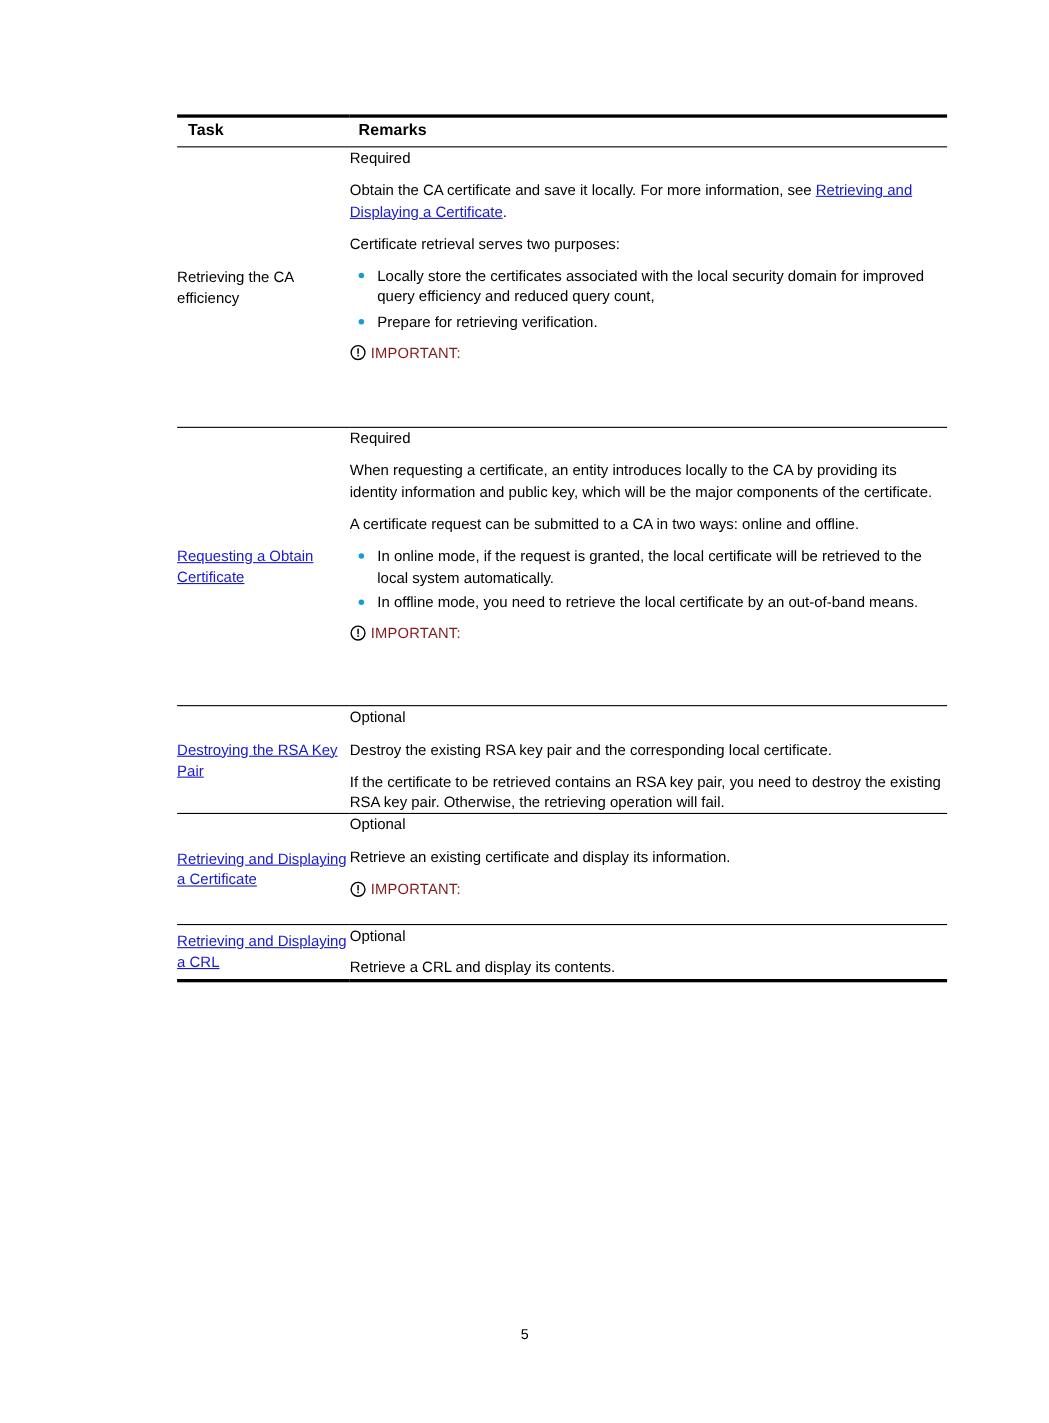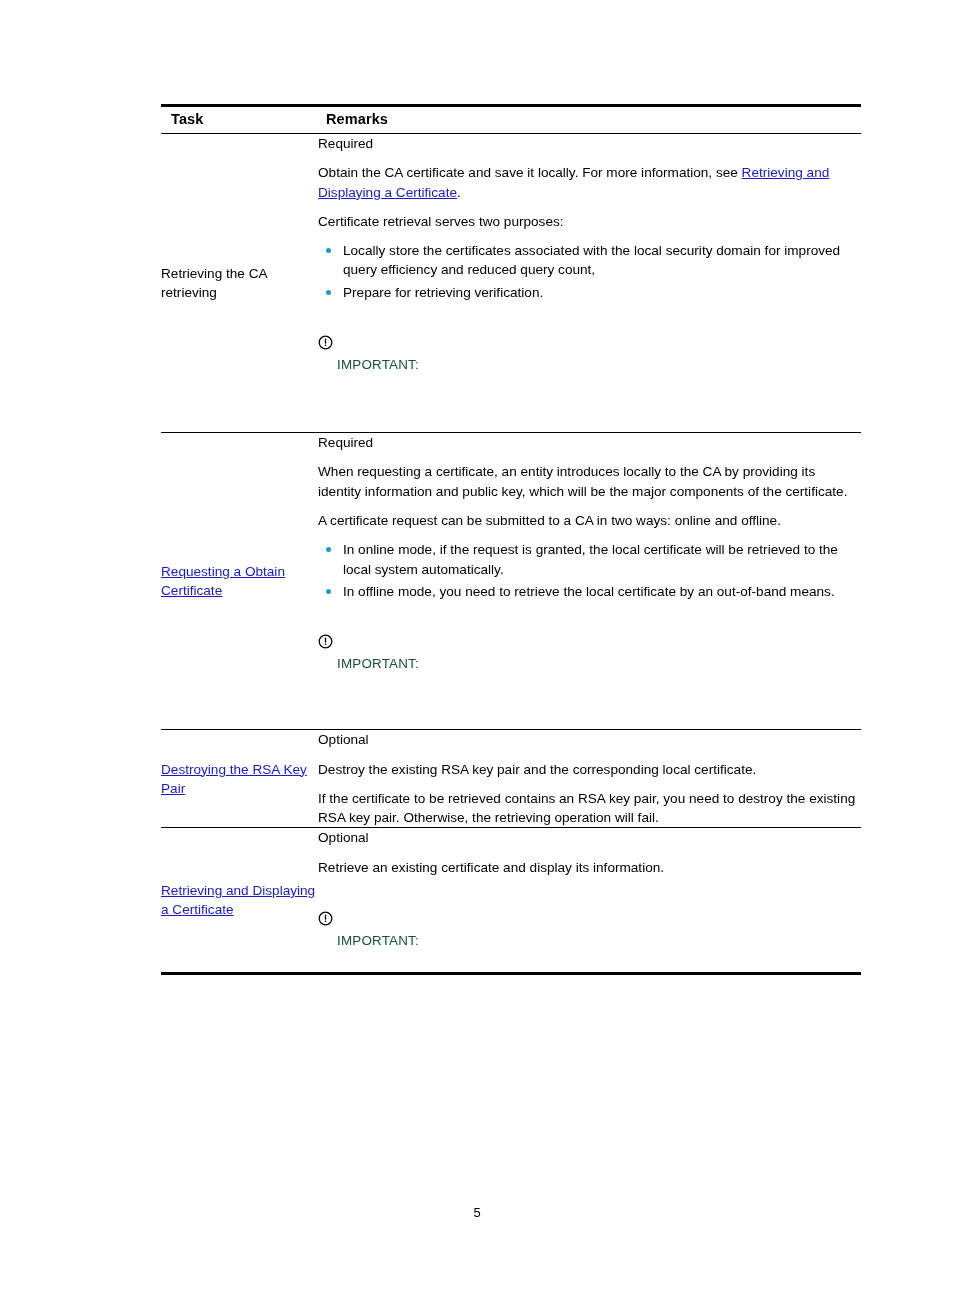--- a/index.html
+++ b/index.html
@@ -111,24 +111,23 @@
   }
   .important .ico {
     width: 15px;
     height: 15px;
     flex: 0 0 15px;
     position: relative;
     display: inline-block;
   }
   .important .ico svg { display: block; }
   .important .label {
-    color: #14532d;
+    color: #7f1d1d;
     font-size: 13.4px;
     letter-spacing: 0.2px;
-    margin-top: 44px;
   }
 
   
   .pad-block { display: block; }
 
   
   .section-heading {
     position: absolute;
     left: 88px;
     top: 1001px;
@@ -168,21 +167,21 @@
     <thead>
       <tr>
         <th class="th-task">Task</th>
         <th class="th-rem">Remarks</th>
       </tr>
     </thead>
     <tbody>
 
       <tr>
         <td class="task-cell mid">
-          <span>Retrieving the CA retrieving</span>
+          <span>Retrieving the CA efficiency</span>
         </td>
         <td class="remarks-cell">
           <p class="para">Required</p>
           <p class="para"><span>Obtain the CA certificate and save it locally. For more information, see </span><a class="link">Retrieving and Displaying a Certificate</a><span>.</span></p>
           <p class="para">Certificate retrieval serves two purposes:</p>
           <ul class="bullets">
             <li>Locally store the certificates associated with the local security domain for improved query efficiency and reduced query count,</li>
             <li>Prepare for retrieving verification.</li>
           </ul>
           <div class="important">
@@ -250,20 +249,29 @@
                 <rect x="6.85" y="3.6" width="1.35" height="5" fill="#000"></rect>
                 <rect x="6.85" y="9.6" width="1.35" height="1.45" fill="#000"></rect>
               </svg>
             </span>
             <span class="label">IMPORTANT:</span>
           </div>
           <span class="pad-block" style="height:22px"></span>
         </td>
       </tr>
 
+      <tr>
+        <td class="task-cell mid">
+          <a class="link">Retrieving and Displaying a CRL</a>
+        </td>
+        <td class="remarks-cell">
+          <p class="para">Optional</p>
+          <p class="para last">Retrieve a CRL and display its contents.</p>
+        </td>
+      </tr>
 
     </tbody>
   </table>
 
 
 
   <div class="page-number">5</div>
 
 </div>
 

